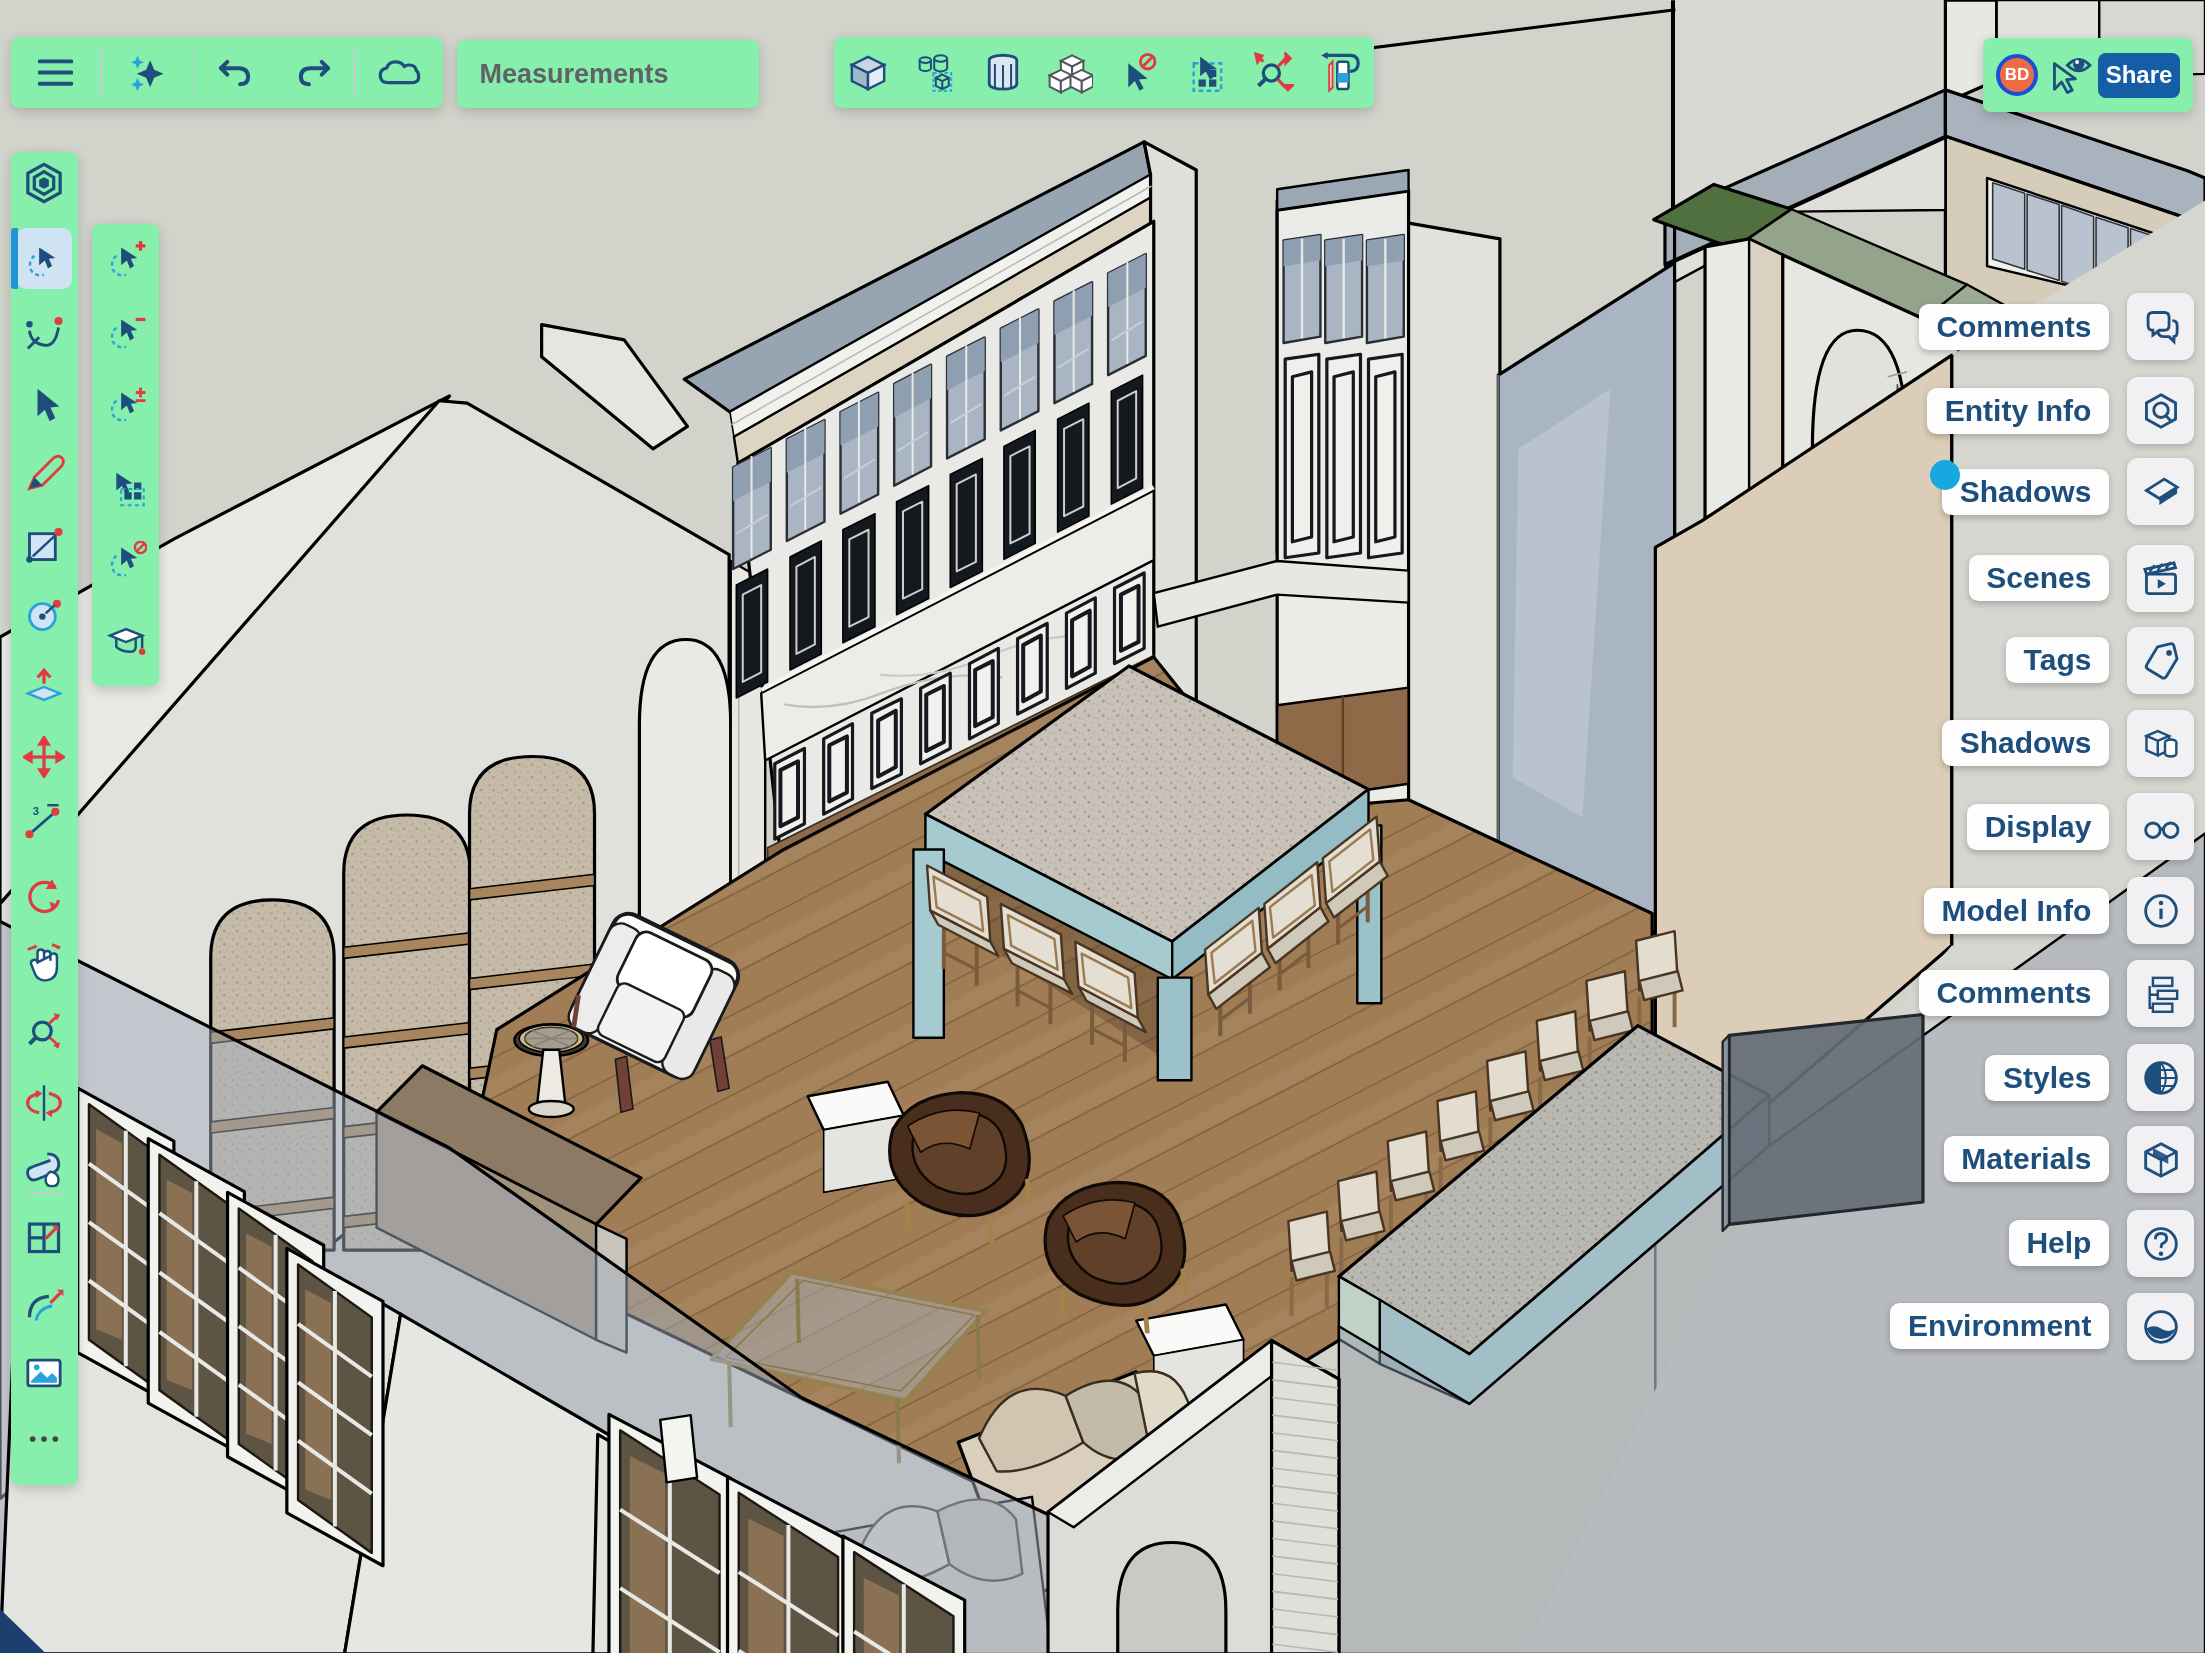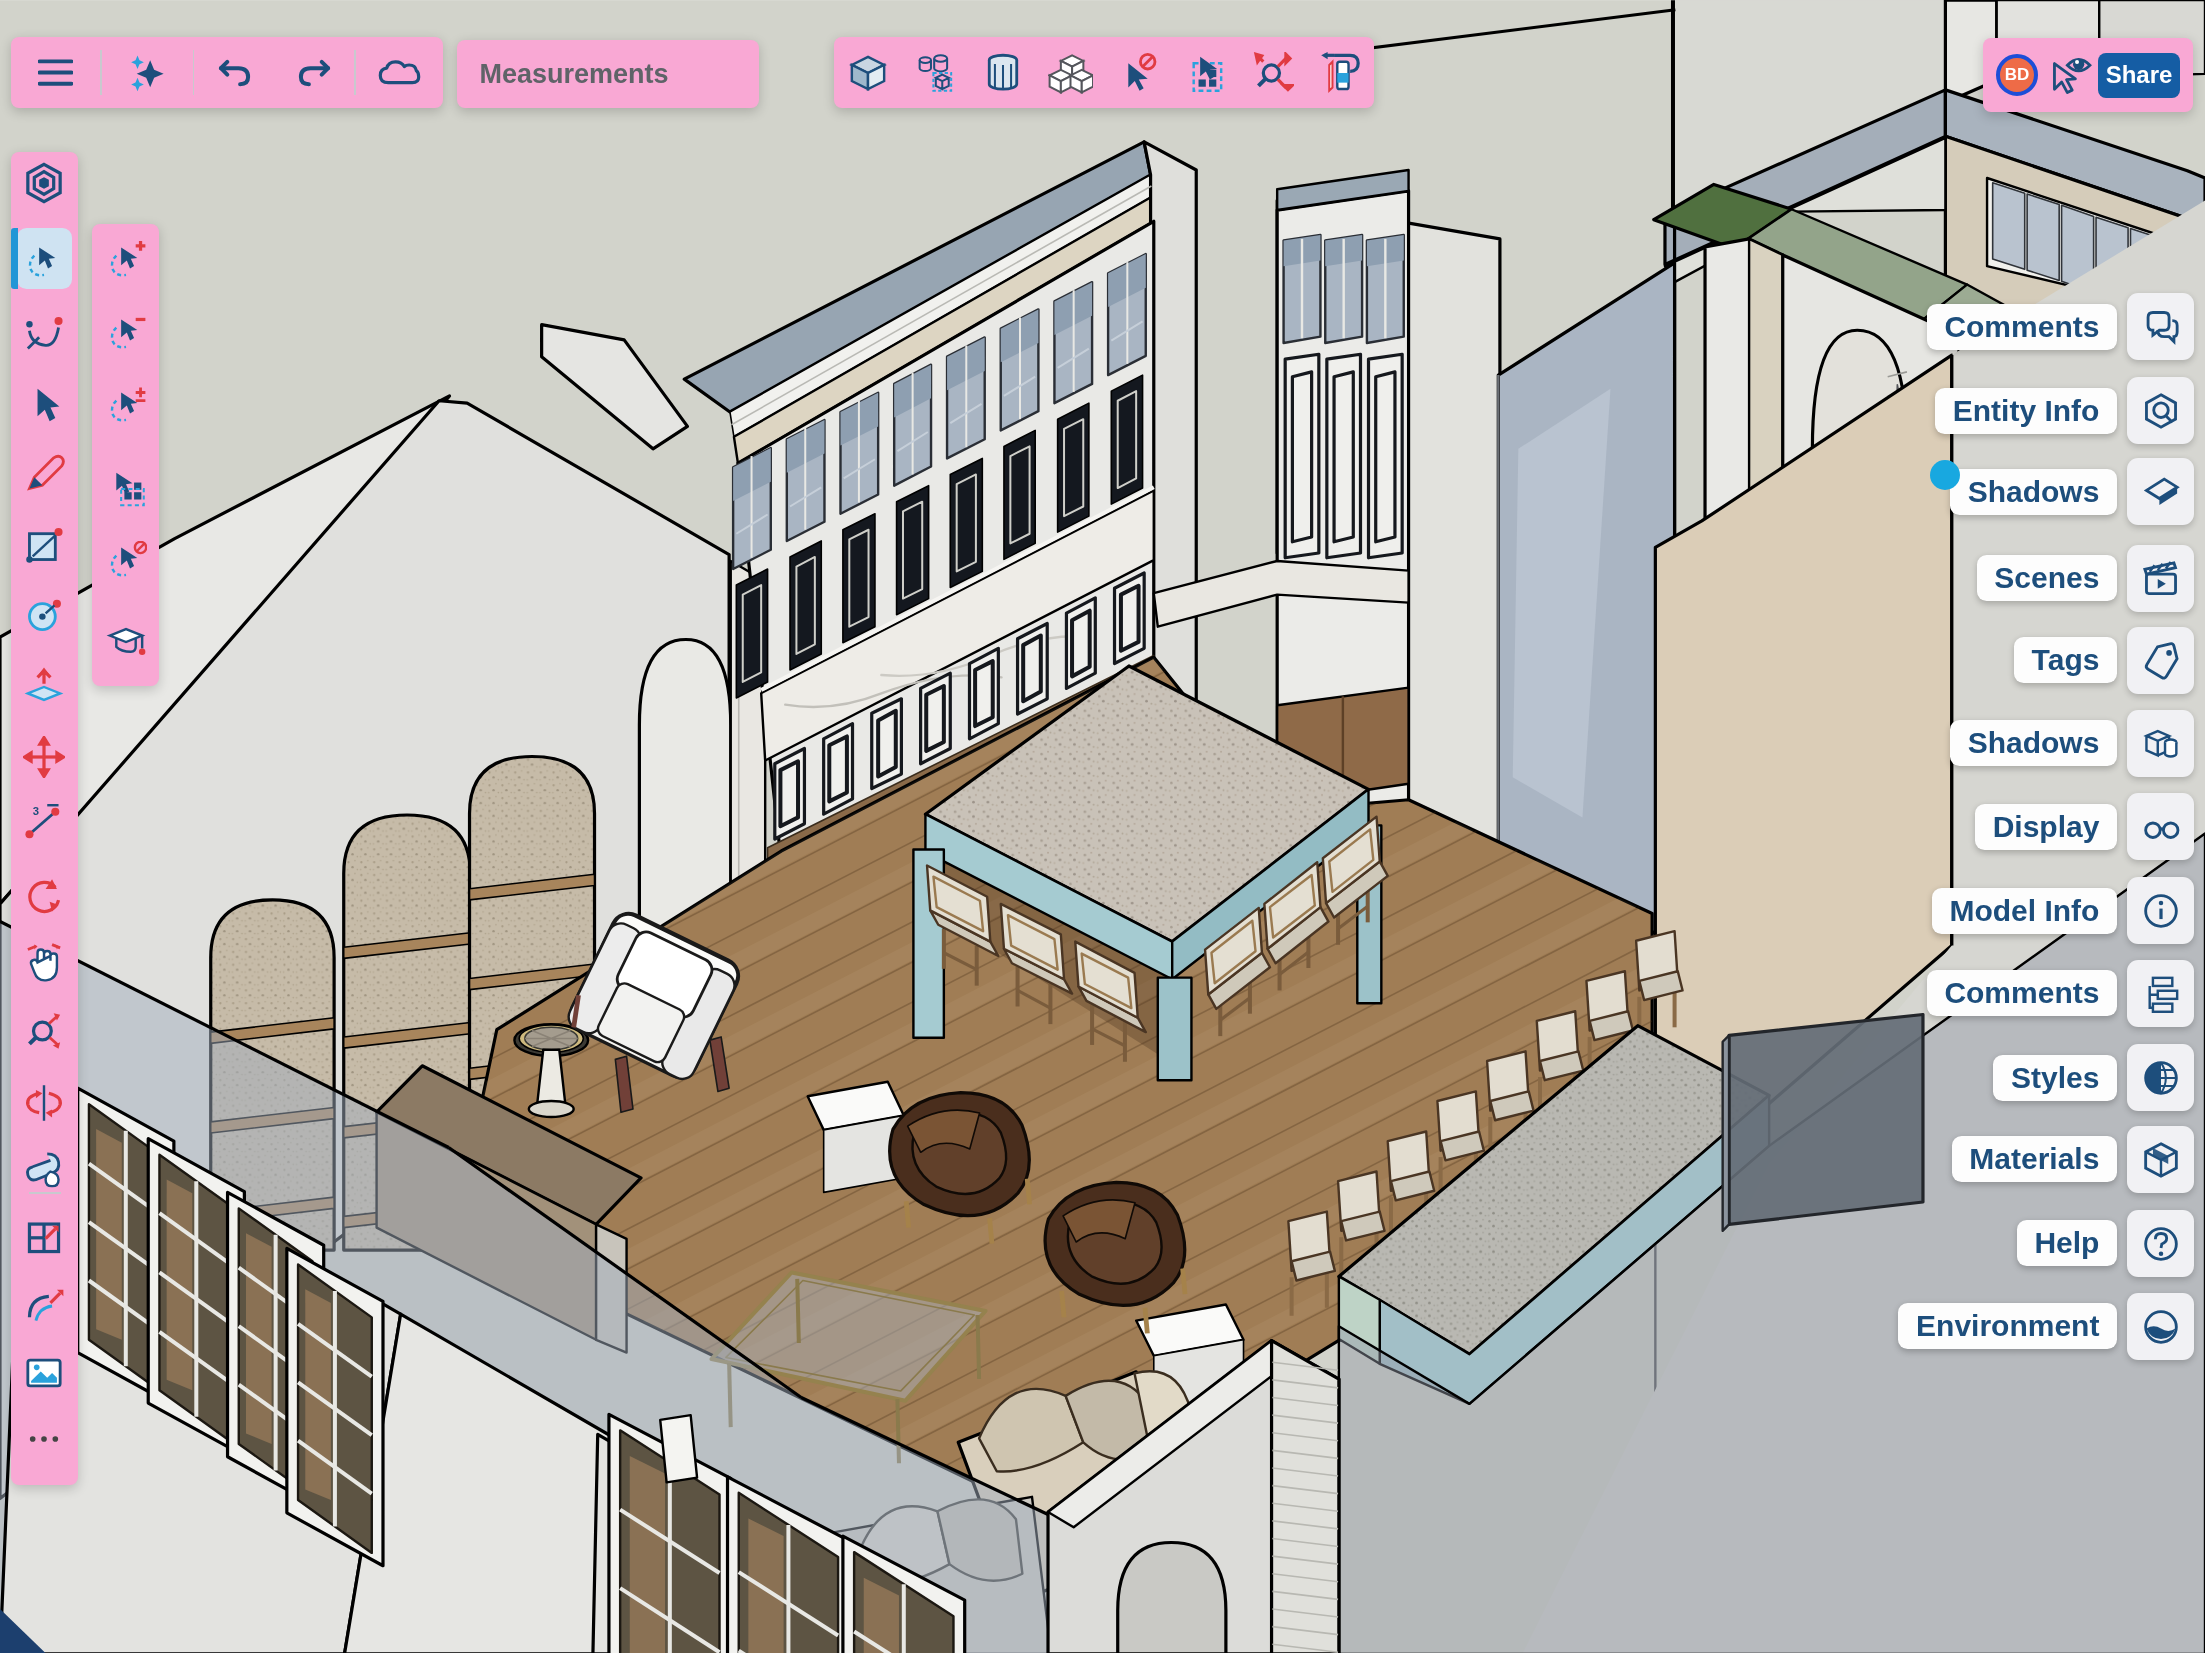--- a/index.html
+++ b/index.html
@@ -1,17 +1,17 @@
 <!DOCTYPE html>
 <html style="font-size:13px"><head><meta charset="utf-8"><style>
 * { margin:0; padding:0; box-sizing:border-box; }
 html,body { width:2205px; height:1654px; overflow:hidden; font-family:"Liberation Sans",sans-serif; }
-.panel { position:absolute; background:#f9a8d4; border-radius:8px; box-shadow:0 3.2px 11.2px rgba(0,0,0,0.18); }
+.panel { position:absolute; background:#86efac; border-radius:8px; box-shadow:0 3.2px 11.2px rgba(0,0,0,0.18); }
 .vsep { width:1.6px; height:45px; background:#c9c9ce; }
-.rlabel { position:absolute; right:88px; height:46px; background:#fdfdfd; border-radius:9.6px; box-shadow:0 2.4px 6.4px rgba(0,0,0,0.22); color:#1d4e7c; font-size:30px; font-weight:700; line-height:46px; padding:0 17.6px; white-space:nowrap; }
+.rlabel { position:absolute; right:96px; height:46px; background:#fdfdfd; border-radius:9.6px; box-shadow:0 2.4px 6.4px rgba(0,0,0,0.22); color:#1d4e7c; font-size:30px; font-weight:700; line-height:46px; padding:0 17.6px; white-space:nowrap; }
 .rbtn { position:absolute; left:2127px; width:67px; height:67px; background:#f1f1f4; border-radius:11.2px; box-shadow:0 2.4px 6.4px rgba(0,0,0,0.18); display:flex; align-items:center; justify-content:center; }
 </style></head>
 <body>
 <svg width="2205" height="1654" viewBox="0 0 2752 2064" style="position:absolute;left:0;top:0">
     <defs>
 <clipPath id="floorclip">
         <polygon points="975,1062 1440,820 1594,1012 1758,998 2062,1140 2062,1450 1835,1690 1672,1672 1310,1895 700,1600 575,1500 620,1285"></polygon>
       </clipPath>
 <pattern id="granA" width="18" height="18" patternUnits="userSpaceOnUse">
 <rect width="18" height="18" fill="#c9c2b8"></rect>

